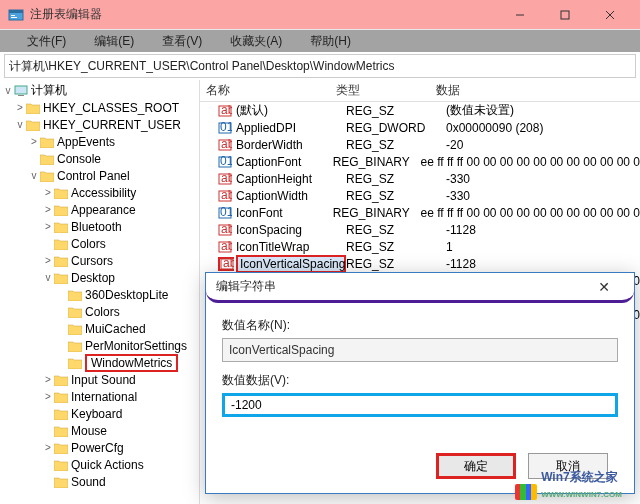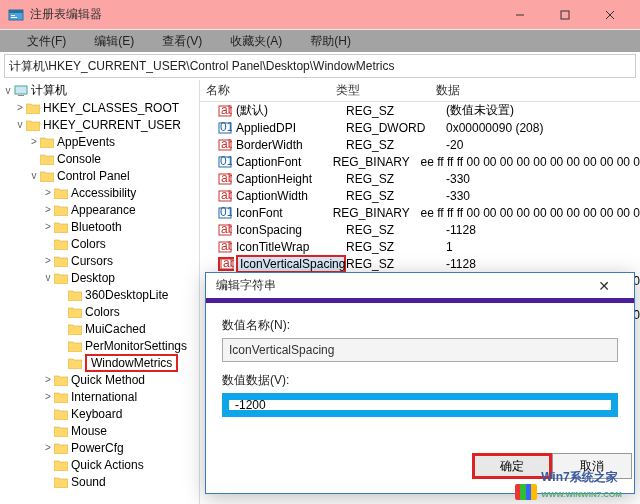--- a/index.html
+++ b/index.html
@@ -29,28 +29,28 @@
 .list-body { }
 .list-row { height:17px; display:flex; align-items:center; white-space:nowrap; }
 .list-row .ic { width:16px; height:14px; margin-left:18px; margin-right:2px; flex-shrink:0; display:flex; align-items:center; }
 .list-row .c1n { width:110px; }
 .list-row .c2 { width:100px; }
 .list-row .c3 { flex:1; }
 .list-row.hl .c1n { border:2px solid #d22; background:#d8e6f7; padding:0 2px; }
 .list-row.hl .ic { border:2px solid #d22; border-right:none; }
 .list-row.hl { }
 .dlg { position:absolute; left:205px; top:272px; width:430px; height:222px; background:#fff; border:1px solid #3a7ac0; box-shadow:0 4px 20px rgba(0,0,0,.25); }
-.dlg-title { height:30px; background:#fff; display:flex; align-items:center; padding:0 10px; border-bottom:5px solid #4c1d95; }
+.dlg-title { height:30px; background:#fff; display:flex; align-items:center; padding:0 10px; border-bottom:3px solid #4c1d95;border-radius:12px; }
 .dlg-title .t { flex:1; color:#222; }
 .dlg-title .x { width:40px; text-align:center; color:#333; font-size:14px; }
 .dlg-body { padding:10px 16px; }
 .dlg-body .lab { color:#222; margin:4px 0 4px; }
 .dlg-body .ro { width:100%; height:24px; border:1px solid #aaa; background:#f4f4f4; padding:2px 6px; color:#333; }
-.dlg-body .inp { width:100%; height:24px; border:7px solid #0ea5e9; padding:2px 6px; color:#000; }
-.dlg-btns { position:absolute; bottom:14px; right:2px; display:flex; }
+.dlg-body .inp { width:100%; height:24px; border:3px solid #0ea5e9; padding:2px 6px; color:#000; }
+.dlg-btns { position:absolute; bottom:14px; right:26px; display:flex; gap:12px; }
 .dlg-btn { width:80px; height:26px; border:1px solid #999; background:#f3f3f3; display:flex; align-items:center; justify-content:center; color:#000; }
 .dlg-btn.primary { border:3px solid #d22; background:#e8e8e8; }
 .watermark { position:absolute; right:18px; bottom:4px; font-size:11px; color:#3b5aa0; font-weight:bold; display:flex; align-items:flex-end; gap:4px; }
 .watermark .flag { width:22px; height:16px; background:linear-gradient(90deg,#e33 25%,#3b3 25% 50%,#36f 50% 75%,#fb0 75%); border-radius:2px; }
 
 .fld svg, .pcicon svg { display:block; }
 </style>
 </head>
 <body>
 
@@ -250,21 +250,21 @@
         </span>
         <span class="lbl">WindowMetrics</span>
       </div>
       <div class="tree-row ind3">
         <span class="arrow">&gt;</span>
         <span class="fld">
           <svg width="14" height="12" viewBox="0 0 14 12">
             <path d="M0 2h5l1 1h8v8a1 1 0 0 1-1 1H1a1 1 0 0 1-1-1z" fill="#ffd86b" stroke="#c9a23a" stroke-width="0.5"></path>
           </svg>
         </span>
-        <span class="lbl">Quick Method</span>
+        <span class="lbl">Input Sound</span>
       </div>
       <div class="tree-row ind3">
         <span class="arrow">&gt;</span>
         <span class="fld">
           <svg width="14" height="12" viewBox="0 0 14 12">
             <path d="M0 2h5l1 1h8v8a1 1 0 0 1-1 1H1a1 1 0 0 1-1-1z" fill="#ffd86b" stroke="#c9a23a" stroke-width="0.5"></path>
           </svg>
         </span>
         <span class="lbl">International</span>
       </div>

